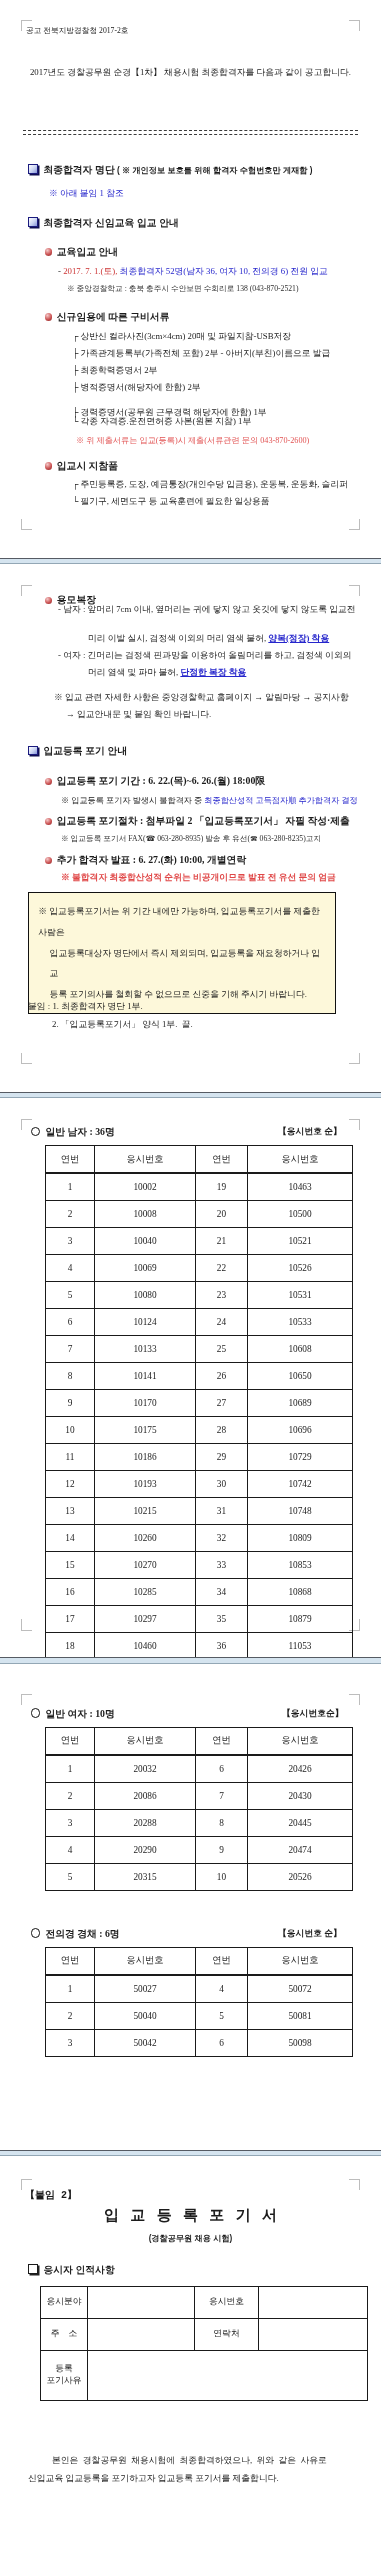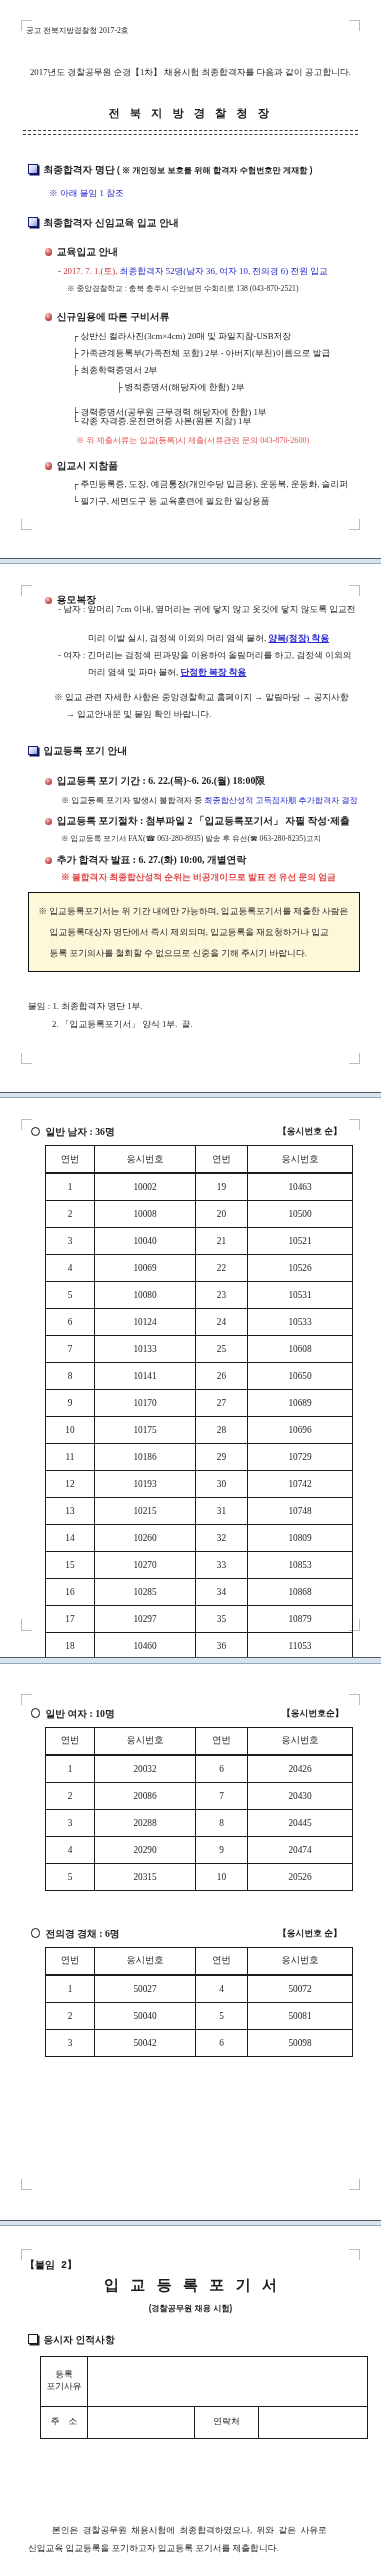--- a/index.html
+++ b/index.html
@@ -57,38 +57,37 @@
 <div class="page" style="height:558px;">
   <div class="cm tl" style="left:20.6px;top:19.6px;"></div>
   <div class="cm tr" style="left:349px;top:19.6px;"></div>
   <div class="cm bl" style="left:20.6px;top:519px;"></div>
   <div class="cm br" style="left:349px;top:519px;"></div>
 
   <div class="abs s15" style="left:26px;top:26px;">공고 전북지방경찰청 2017-2호</div>
 
 
   <div class="ctr s17" style="top:67px;">2017년도 경찰공무원 순경【1차】 채용시험 최종합격자를 다음과 같이 공고합니다.</div>
-  <div class="ctr signer" style="top:106px;">전 북 지 방 경 찰 청 장</div>
 
   <div class="dline" style="top:130px;"></div>
 
   <div class="abs" style="left:28px;top:164px;"><span class="sq-icon"></span><span class="hsec">최종합격자 명단</span><span class="hsec" style="font-size:8.2px;"> ( ※ 개인정보 보호를 위해 합격자 수험번호만 게재함 )</span></div>
   <div class="abs s17 blue" style="left:49px;top:188px;">※ 아래 붙임 1 참조</div>
 
   <div class="abs" style="left:28px;top:217px;"><span class="sq-icon"></span><span class="hsec">최종합격자 신임교육 입교 안내</span></div>
 
   <div class="abs" style="left:45px;top:246px;"><span class="ball-icon"></span><span class="hsub">교육입교 안내</span></div>
   <div class="abs s17" style="left:58px;top:266px;"><span>- </span><span class="red">2017. 7. 1.(토), </span><span class="blue">최종합격자 52명(남자 36, 여자 10, 전의경 6) 전원 입교</span></div>
   <div class="abs s15 gray" style="left:67px;top:284px;">※ 중앙경찰학교 : 충북 충주시 수안보면 수회리로 138 (043-870-2521)</div>
 
   <div class="abs" style="left:45px;top:311px;"><span class="ball-icon"></span><span class="hsub">신규임용에 따른 구비서류</span></div>
   <div class="abs s17" style="left:72px;top:331px;">┌ 상반신 컬라사진(3cm×4cm) 20매 및 파일지참-USB저장</div>
   <div class="abs s17" style="left:72px;top:348px;">├ 가족관계등록부(가족전체 포함) 2부 - 아버지(부친)이름으로 발급</div>
   <div class="abs s17" style="left:72px;top:365px;">├ 최종학력증명서 2부</div>
-  <div class="abs s17" style="left:72px;top:382px;margin-left:44px;">├ 병적증명서(해당자에 한함) 2부</div>
+  <div class="abs s17" style="left:72px;top:382px;">├ 병적증명서(해당자에 한함) 2부</div>
   <div class="abs s17" style="left:72px;top:399px;margin-top:8px;">├ 경력증명서(공무원 근무경력 해당자에 한함) 1부</div>
   <div class="abs s17" style="left:72px;top:416px;">└ 각종 자격증.운전면허증 사본(원본 지참) 1부</div>
   <div class="abs s16 salmon" style="left:76px;top:435px;">※ 위 제출서류는 입교(등록)시 제출(서류관련 문의 043-870-2600)</div>
 
   <div class="abs" style="left:45px;top:460px;"><span class="ball-icon"></span><span class="hsub">입교시 지참품</span></div>
   <div class="abs s17" style="left:72px;top:479px;">┌ 주민등록증, 도장, 예금통장(개인수당 입금용), 운동복, 운동화, 슬리퍼</div>
   <div class="abs s17" style="left:72px;top:496px;">└ 필기구, 세면도구 등 교육훈련에 필요한 일상용품</div>
 </div>
 
 <div class="pagebreak"></div>
@@ -111,21 +110,21 @@
 
   <div class="abs" style="left:45px;top:211px;"><span class="ball-icon"></span><span class="hsub">입교등록 포기 기간 : 6. 22.(목)~6. 26.(월) 18:00限</span></div>
   <div class="abs s16" style="left:61px;top:231px;"><span>※ 입교등록 포기자 발생시 불합격자 중 </span><span class="blue">최종합산성적 고득점자順 추가합격자 결정</span></div>
 
   <div class="abs" style="left:45px;top:251px;"><span class="ball-icon"></span><span class="hsub">입교등록 포기절차 : 첨부파일 2 「입교등록포기서」 자필 작성·제출</span></div>
   <div class="abs s15 gray" style="left:61px;top:270px;">※ 입교등록 포기서 FAX(☎ 063-280-8935) 발송 후 유선(☎ 063-280-8235)고지</div>
 
   <div class="abs" style="left:45px;top:290px;"><span class="ball-icon"></span><span class="hsub">추가 합격자 발표 : 6. 27.(화) 10:00, 개별연락</span></div>
   <div class="abs redb s17" style="left:61px;top:308px;">※ 불합격자 최종합산성적 순위는 비공개이므로 발표 전 유선 문의 엄금</div>
 
-  <div class="warnbox" style="left:28px;top:328px;width:332px;">
+  <div class="warnbox" style="left:28px;top:328px;width:308px;">
     <div>※ 입교등록포기서는 위 기간 내에만 가능하며, 입교등록포기서를 제출한 사람은</div>
     <div style="padding-left:11.3px;">입교등록대상자 명단에서 즉시 제외되며, 입교등록을 재요청하거나 입교</div>
     <div style="padding-left:11.3px;">등록 포기의사를 철회할 수 없으므로 신중을 기해 주시기 바랍니다.</div>
   </div>
 
   <div class="abs s17" style="left:28px;top:437px;">붙임 : 1. 최종합격자 명단 1부.</div>
   <div class="abs s17" style="left:52px;top:455px;">2. 「입교등록포기서」 양식 1부.  끝.</div>
 </div>
 
 <div class="pagebreak"></div>
@@ -148,21 +147,21 @@
         <th>연번</th>
         <th>응시번호</th>
       </tr>
     </thead>
     <tbody><tr><td>1</td><td>10002</td><td>19</td><td>10463</td></tr><tr><td>2</td><td>10008</td><td>20</td><td>10500</td></tr><tr><td>3</td><td>10040</td><td>21</td><td>10521</td></tr><tr><td>4</td><td>10069</td><td>22</td><td>10526</td></tr><tr><td>5</td><td>10080</td><td>23</td><td>10531</td></tr><tr><td>6</td><td>10124</td><td>24</td><td>10533</td></tr><tr><td>7</td><td>10133</td><td>25</td><td>10608</td></tr><tr><td>8</td><td>10141</td><td>26</td><td>10650</td></tr><tr><td>9</td><td>10170</td><td>27</td><td>10689</td></tr><tr><td>10</td><td>10175</td><td>28</td><td>10696</td></tr><tr><td>11</td><td>10186</td><td>29</td><td>10729</td></tr><tr><td>12</td><td>10193</td><td>30</td><td>10742</td></tr><tr><td>13</td><td>10215</td><td>31</td><td>10748</td></tr><tr><td>14</td><td>10260</td><td>32</td><td>10809</td></tr><tr><td>15</td><td>10270</td><td>33</td><td>10853</td></tr><tr><td>16</td><td>10285</td><td>34</td><td>10868</td></tr><tr><td>17</td><td>10297</td><td>35</td><td>10879</td></tr><tr><td>18</td><td>10460</td><td>36</td><td>11053</td></tr></tbody>
   </table>
 </div>
 
 <div class="pagebreak"></div>
 
-<div class="page" style="height:556px;">
+<div class="page" style="height:486px;">
   <div class="cm tl" style="left:20.6px;top:30px;"></div>
   <div class="cm tr" style="left:349px;top:30px;"></div>
   <div class="cm bl" style="left:20.6px;top:515px;"></div>
   <div class="cm br" style="left:349px;top:515px;"></div>
 
   <div class="abs" style="left:31px;top:44px;"><span class="circle-icon"></span><span class="hsub">일반 여자 : 10명</span></div>
   <div class="abs hsub" style="left:282px;top:44px;font-size:8.8px;">【응시번호순】</div>
 
   <table class="list abs" style="left:45px;top:63px;">
     <colgroup><col style="width:49px"><col style="width:101px"><col style="width:52px"><col></colgroup>
@@ -202,30 +201,35 @@
 
   <div class="abs" style="left:25px;top:32px;font-weight:bold;font-size:10px;font-family:Liberation Mono, monospace;">【붙임 2】</div>
 
   <div class="ctr" style="top:50px;font-weight:bold;font-size:15px;font-family:'Liberation Sans',sans-serif;word-spacing:7.2px;">입 교 등 록 포 기 서</div>
   <div class="ctr" style="top:77px;font-weight:bold;font-size:8.2px;font-family:'Liberation Sans',sans-serif;">(경찰공무원 채용 시험)</div>
 
   <div class="abs" style="left:28px;top:108px;"><span class="sqo-icon"></span><span class="hsec">응시자 인적사항</span></div>
 
   <table class="form abs" style="left:40px;top:130px;">
     <colgroup><col style="width:47px"><col style="width:107px"><col style="width:64px"><col></colgroup>
-    <tbody>
+    <tbody><tr>
+      <td style="height:29px;">응시분야</td>
+      <td></td>
+      <td>응시번호</td>
+      <td></td>
+    </tr>
+    <tr>
+      <td style="height:29px;">주    소</td>
+      <td></td>
+      <td>연락처</td>
+      <td></td>
+    </tr>
     <tr>
       <td style="height:47px;"><div>등록</div><div>포기사유</div></td>
       <td colspan="3"></td>
     </tr>
-    <tr>
-      <td style="height:29px;">주    소</td>
-      <td></td>
-      <td>연락처</td>
-      <td></td>
-    </tr>
   </tbody></table>
 
   <div class="abs" style="left:52px;top:299px;font-size:8.8px;">본인은  경찰공무원  채용시험에  최종합격하였으나,  위와  같은  사유로</div>
   <div class="abs" style="left:28px;top:317px;font-size:8.8px;">신입교육 입교등록을 포기하고자 입교등록 포기서를 제출합니다.</div>
 
 </div>
 
 
 </body></html>

